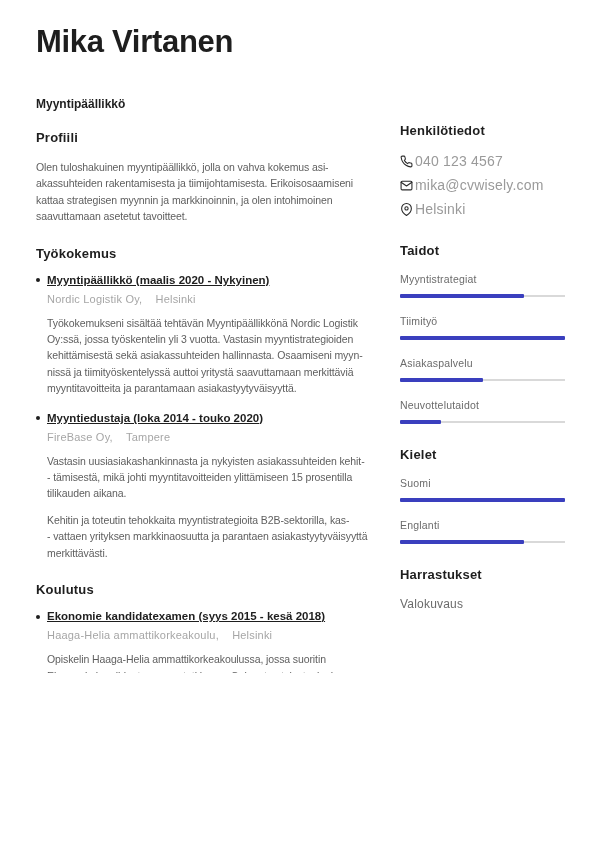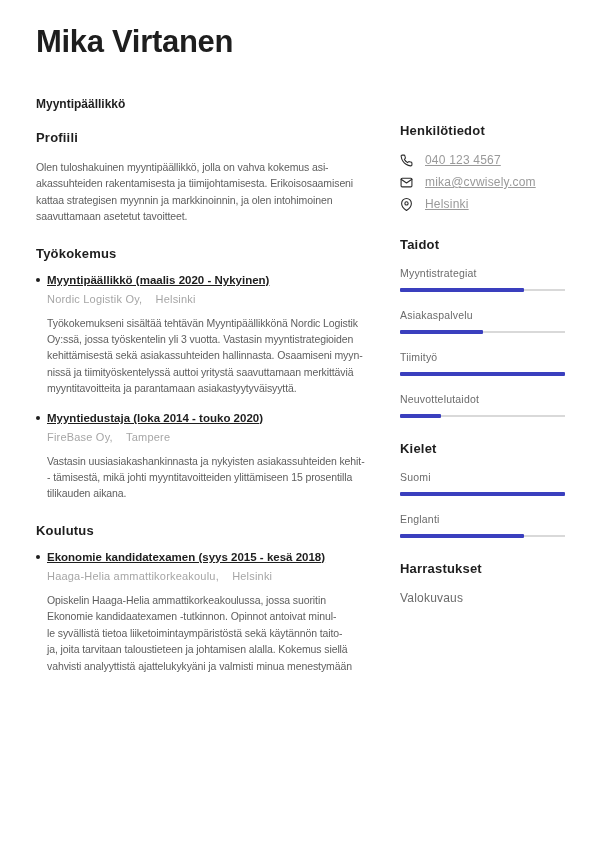--- a/index.html
+++ b/index.html
@@ -25,21 +25,21 @@
 
   .entry{position:relative;padding-left:11px;margin-bottom:15px;}
   .dot{position:absolute;left:0;top:4.5px;width:4px;height:4px;border-radius:50%;background:#1e1e1e;}
   .entry-title{font-size:11.5px;font-weight:800;color:#1e1e1e;text-decoration:underline;}
   .entry-sub{font-size:11px;color:#a6a6a6;letter-spacing:0.2px;margin-top:7px;}
   .entry-sub .loc{margin-left:10px;}
 
   .aside .section-h{margin-bottom:15px;}
   .contact-row{display:flex;align-items:center;margin-bottom:8px;}
   .contact-row svg{width:13px;height:13px;stroke:#2b2b2b;fill:none;stroke-width:2;stroke-linecap:round;stroke-linejoin:round;flex:0 0 13px;}
-  .contact-val{font-size:12px;color:#9a9a9a;letter-spacing:0.2px;margin-left:12px;text-decoration:underline;}
+  .contact-val{font-size:14px;color:#9a9a9a;letter-spacing:0.2px;margin-left:2px;}
 
   .meter-item{margin-bottom:17px;}
   .meter-label{font-size:10.5px;color:#6b6b6b;letter-spacing:0.2px;}
   .bar{position:relative;height:4px;margin-top:9px;}
   .bar-track{position:absolute;left:0;right:0;top:1px;height:2px;background:#d9d9d9;}
   .bar-fill{position:absolute;left:0;top:0;height:4px;background:#3a3fbe;border-radius:1px;}
 
   .skills-block{margin-top:26px;}
   .langs-block{margin-top:23px;}
   .hobbies-block{margin-top:23px;}
@@ -85,20 +85,23 @@
         <div class="entry">
           <span class="dot"></span>
           <div class="entry-title">Myyntiedustaja (loka 2014 - touko 2020)</div>
           <div class="entry-sub">
             <span>FireBase Oy,</span>
             <span class="loc">Tampere</span>
           </div>
           <div class="para">Vastasin uusiasiakashankinnasta ja nykyisten asiakassuhteiden kehit-
 - tämisestä, mikä johti myyntitavoitteiden ylittämiseen 15 prosentilla
 tilikauden aikana.</div>
+          <div class="para">Kehitin ja toteutin tehokkaita myyntistrategioita B2B-sektorilla, kas-
+- vattaen yrityksen markkinaosuutta ja parantaen asiakastyytyväisyyttä
+merkittävästi.</div>
         </div>
       </div>
 
       <div class="section">
         <div class="section-h">Koulutus</div>
 
         <div class="entry">
           <span class="dot"></span>
           <div class="entry-title">Ekonomie kandidatexamen (syys 2015 - kesä 2018)</div>
           <div class="entry-sub">
@@ -149,31 +152,31 @@
         <div class="section-h">Taidot</div>
 
         <div class="meter-item">
           <div class="meter-label">Myyntistrategiat</div>
           <div class="bar">
               <div class="bar-track"></div>
               <div class="bar-fill" style="width: 75%;"></div>
             </div>
         </div>
         <div class="meter-item">
+          <div class="meter-label">Tiimityö</div>
+          <div class="bar">
+              <div class="bar-track"></div>
+              <div class="bar-fill" style="width: 100%;"></div>
+            </div>
+        </div>
+        <div class="meter-item">
           <div class="meter-label">Asiakaspalvelu</div>
           <div class="bar">
               <div class="bar-track"></div>
               <div class="bar-fill" style="width: 50%;"></div>
-            </div>
-        </div>
-        <div class="meter-item">
-          <div class="meter-label">Tiimityö</div>
-          <div class="bar">
-              <div class="bar-track"></div>
-              <div class="bar-fill" style="width: 100%;"></div>
             </div>
         </div>
         <div class="meter-item">
           <div class="meter-label">Neuvottelutaidot</div>
           <div class="bar">
               <div class="bar-track"></div>
               <div class="bar-fill" style="width: 25%;"></div>
             </div>
         </div>
       </div>

